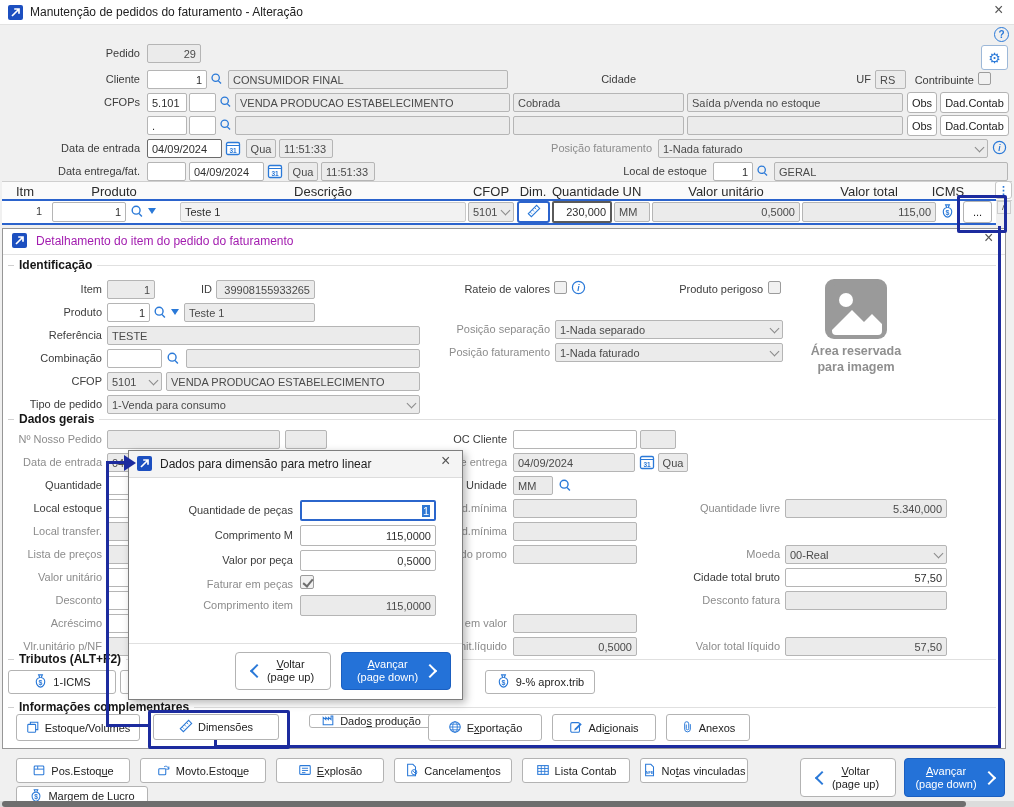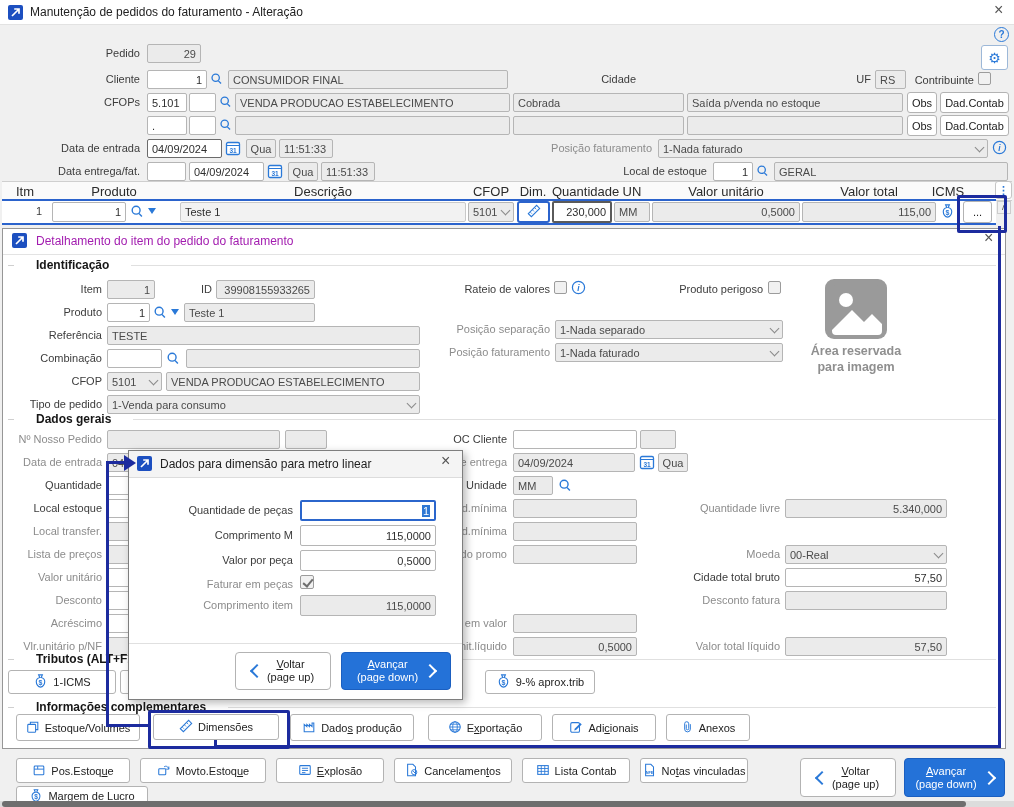--- a/index.html
+++ b/index.html
@@ -16,21 +16,21 @@
   .ctr{justify-content:center}
   .chev{width:6px;height:6px;border-right:1.6px solid #8a8a8a;border-bottom:1.6px solid #8a8a8a;
         transform:rotate(45deg);margin-left:auto;margin-bottom:3px;flex:0 0 auto}
   .btn{position:absolute;box-sizing:border-box;background:#fff;border:1px solid #b3b3b3;border-radius:3px;
        display:flex;align-items:center;justify-content:center;gap:5px;font-size:11px;color:#222;white-space:nowrap;cursor:default}
   .bluebtn{position:absolute;box-sizing:border-box;background:#2472d8;border:1px solid #1b5fc0;border-radius:4px;
        display:flex;align-items:center;justify-content:center;gap:7px;color:#fff;font-size:11px}
   .btn2l{display:flex;flex-direction:column;align-items:center;line-height:13px}
   .cb{position:absolute;width:13px;height:13px;box-sizing:border-box;border:1px solid #9c9c9c;background:#f1f1f1;border-radius:2px}
   .tick{position:absolute;left:4px;top:1px;width:4px;height:8px;border-right:2px solid #6e6e6e;border-bottom:2px solid #6e6e6e;transform:rotate(40deg)}
-  .sect{position:absolute;display:flex;align-items:center;gap:22px;height:14px}
+  .sect{position:absolute;display:flex;align-items:center;gap:5px;height:14px}
   .sect-tick{width:6px;height:1px;background:#cfcfcf}
   .sect-label{font-weight:bold;font-size:12px;color:#161616;white-space:nowrap}
   .sect-line{flex:1;height:1px;background:#e0e0e0}
   .winicon{display:inline-flex}
   .tri{width:0;height:0;border-left:4px solid transparent;border-right:4px solid transparent;border-top:6px solid #2a79d8}
   .navy{position:absolute;background:#1c2b9e;z-index:60}
   .navybox{position:absolute;border:3px solid #1c2b9e;border-radius:2px;z-index:60;background:transparent}
   .mz{z-index:40}
   .anno{z-index:60}
   .gridlbl{position:absolute;text-align:center;font-size:13px;color:#2b2b2b;white-space:nowrap}
@@ -381,21 +381,21 @@
         </svg></span>
     <span>Estoque/Volumes</span>
   </div>
   <div class="btn" style="left:153px;top:714px;width:126px;height:26px">
     <span><svg width="14" height="14" viewBox="0 0 16 16">
           <path d="M1.5 11 L11 1.5 L14.5 5 L5 14.5 Z" fill="none" stroke="#2a79d8" stroke-width="1.2"></path>
           <path d="M4 9.5l1.5 1.5M6.5 7l1.5 1.5M9 4.5l1.5 1.5" stroke="#2a79d8" stroke-width="1"></path>
         </svg></span>
     <span>Dimensões</span>
   </div>
-  <div class="btn" style="left:290px;top:714px;width:124px;height:27px">
+  <div class="btn" style="left:309px;top:714px;width:124px;height:14px">
     <span><svg width="14" height="14" viewBox="0 0 16 16">
           <path d="M2.5 13.5V5l3 2.5V5l3 2.5V5l3 2.5V3.5h2v10z" fill="none" stroke="#2a79d8" stroke-width="1.2"></path>
         </svg></span>
     <span>Dado<u>s</u> produção</span>
   </div>
   <div class="btn" style="left:428px;top:714px;width:114px;height:27px">
     <span><svg width="14" height="14" viewBox="0 0 16 16">
           <circle cx="8" cy="8" r="6" fill="none" stroke="#2a79d8" stroke-width="1.2"></circle>
           <ellipse cx="8" cy="8" rx="2.6" ry="6" fill="none" stroke="#2a79d8" stroke-width="1"></ellipse>
           <path d="M2 8h12M3 4.8h10M3 11.2h10" stroke="#2a79d8" stroke-width="1"></path>

